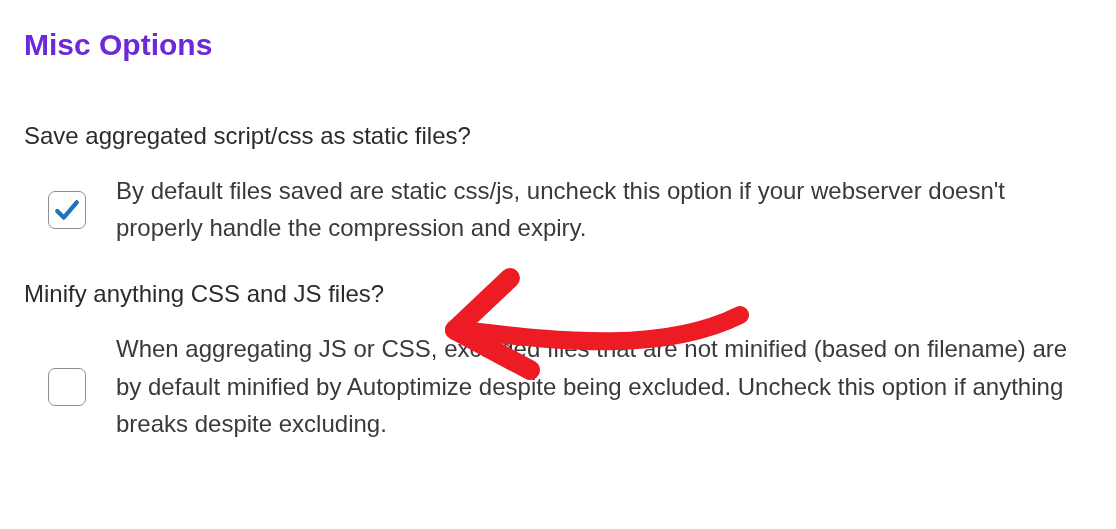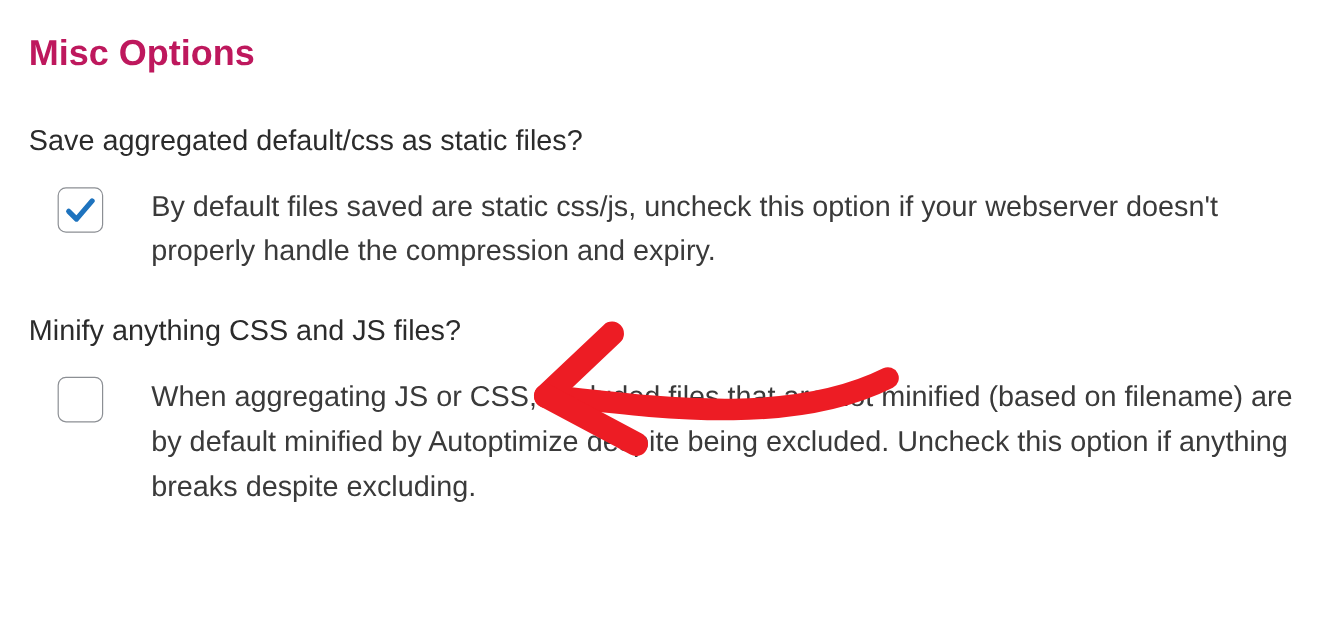--- a/index.html
+++ b/index.html
@@ -8,36 +8,36 @@
       background: #ffffff;
       color: #1e1e1e;
       width: 1116px;
       height: 529px;
       padding: 28px 24px;
       position: relative;
     }
     .section-title {
       font-size: 30px;
       font-weight: 700;
-      color: #be185d;
-      margin-bottom: 42px;
+      color: #6d28d9;
+      margin-bottom: 60px;
     }
     .option-group {
       margin-bottom: 34px;
     }
     .option-label {
       font-size: 24px;
       color: #2b2b2b;
       margin-bottom: 22px;
     }
     .option-body {
       display: flex;
-      align-items: flex-start;
+      align-items: center;
       padding-left: 24px;
-      gap: 40px;
+      gap: 30px;
     }
     .checkbox {
       width: 38px;
       height: 38px;
       border: 1.5px solid #8c8f94;
       border-radius: 7px;
       background: #ffffff;
       flex-shrink: 0;
       display: flex;
       align-items: center;
@@ -64,21 +64,21 @@
       top: 260px;
       pointer-events: none;
     }
   </style>
 </head>
 <body>
 
 <h2 class="section-title">Misc Options</h2>
 
 <div class="option-group">
-  <div class="option-label">Save aggregated default/css as static files?</div>
+  <div class="option-label">Save aggregated script/css as static files?</div>
   <div class="option-body">
     <div class="checkbox checked">
       <svg width="26" height="24" viewBox="0 0 24 22" fill="none" stroke-width="4" stroke-linecap="round" stroke-linejoin="round">
         <polyline points="3,12 9,18 21,4"></polyline>
       </svg>
     </div>
     <div class="option-desc">By default files saved are static css/js, uncheck this option if your webserver doesn't properly handle the compression and expiry.</div>
   </div>
 </div>
 

